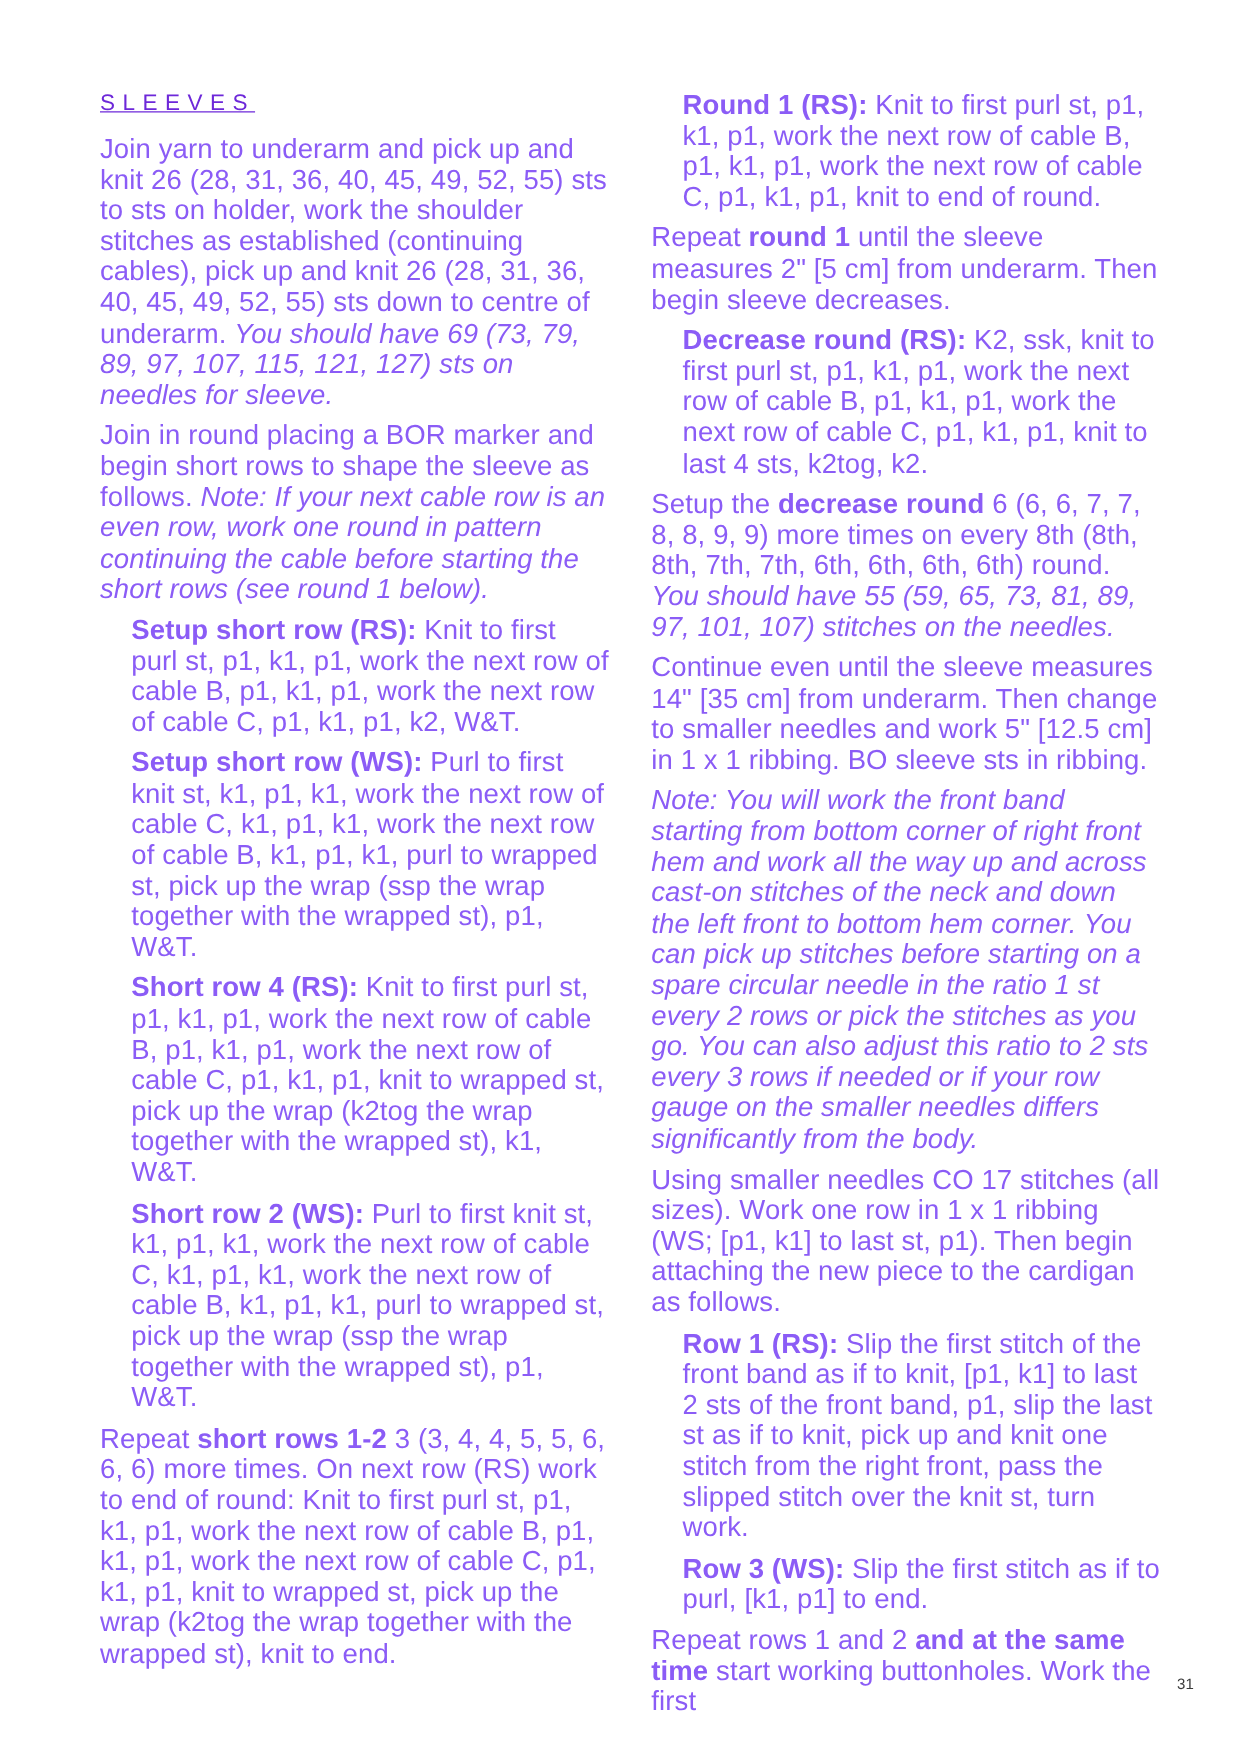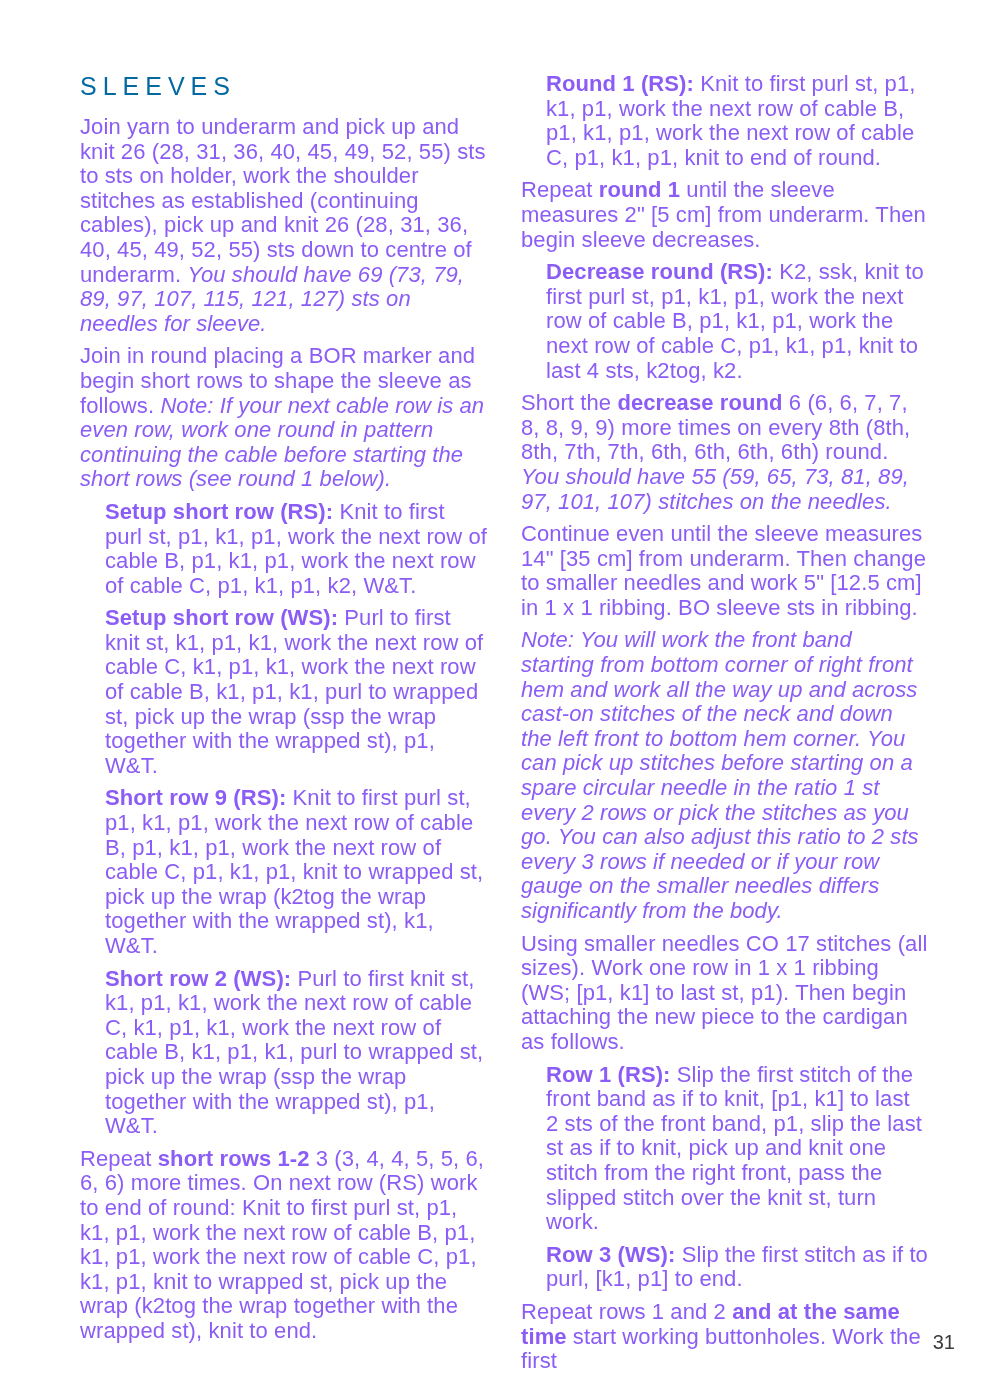--- a/index.html
+++ b/index.html
@@ -11,65 +11,66 @@
   }
   body { position: relative; overflow: hidden; }
   .page {
     display: flex;
     gap: 34px;
     padding: 72px 72px 0 80px;
     width: 100%;
   }
   .col { width: 407px; flex: 0 0 407px; }
   .section-heading {
-    font-size: 25px;
+    font-size: 18px;
     font-weight: 400;
     letter-spacing: 6px;
-    color: #0369a1;
+    color: #6d28d9;
     margin: 0 0 14px 0;
     white-space: nowrap;
+    text-decoration: underline;
   }
   .col .section-heading:not(:first-child) { margin-top: 17px; }
   .para {
     font-size: 22px;
     line-height: 24.6px;
     color: #8b5cf6;
     margin: 0 0 8px 0;
     letter-spacing: 0.1px;
   }
   .para.indent { padding-left: 25px; }
   .run.bold { font-weight: 700; }
   .run.italic { font-style: italic; }
   .page-number {
     position: absolute;
     right: 44px;
     bottom: 40px;
-    font-size: 20px;
+    font-size: 12px;
     color: #3b3b3b;
   }
 </style>
 </head>
 <body>
 
 <div class="page" id="columns">
     <div class="col">
       <h2 class="section-heading">SLEEVES</h2>
       <p class="para"><span class="run regular">Join yarn to underarm and pick up and knit 26 (28, 31, 36, 40, 45, 49, 52, 55) sts to sts on holder, work the shoulder stitches as established (continuing cables), pick up and knit 26 (28, 31, 36, 40, 45, 49, 52, 55) sts down to centre of underarm. </span><span class="run italic">You should have 69 (73, 79, 89, 97, 107, 115, 121, 127) sts on needles for sleeve.</span></p>
       <p class="para"><span class="run regular">Join in round placing a BOR marker and begin short rows to shape the sleeve as follows. </span><span class="run italic">Note: If your next cable row is an even row, work one round in pattern continuing the cable before starting the short rows (see round 1 below).</span></p>
       <p class="para indent"><span class="run bold">Setup short row (RS): </span><span class="run regular">Knit to first purl st, p1, k1, p1, work the next row of cable B, p1, k1, p1, work the next row of cable C, p1, k1, p1, k2, W&amp;T.</span></p>
       <p class="para indent"><span class="run bold">Setup short row (WS): </span><span class="run regular">Purl to first knit st, k1, p1, k1, work the next row of cable C, k1, p1, k1, work the next row of cable B, k1, p1, k1, purl to wrapped st, pick up the wrap (ssp the wrap together with the wrapped st), p1, W&amp;T.</span></p>
-      <p class="para indent"><span class="run bold">Short row 9 (RS): </span><span class="run regular">Knit to first purl st, p1, k1, p1, work the next row of cable B, p1, k1, p1, work the next row of cable C, p1, k1, p1, knit to wrapped st, pick up the wrap (k2tog the wrap together with the wrapped st), k1, W&amp;T.</span></p>
+      <p class="para indent"><span class="run bold">Short row 4 (RS): </span><span class="run regular">Knit to first purl st, p1, k1, p1, work the next row of cable B, p1, k1, p1, work the next row of cable C, p1, k1, p1, knit to wrapped st, pick up the wrap (k2tog the wrap together with the wrapped st), k1, W&amp;T.</span></p>
       <p class="para indent"><span class="run bold">Short row 2 (WS): </span><span class="run regular">Purl to first knit st, k1, p1, k1, work the next row of cable C, k1, p1, k1, work the next row of cable B, k1, p1, k1, purl to wrapped st, pick up the wrap (ssp the wrap together with the wrapped st), p1, W&amp;T.</span></p>
       <p class="para"><span class="run regular">Repeat </span><span class="run bold">short rows 1-2</span><span class="run regular"> 3 (3, 4, 4, 5, 5, 6, 6, 6) more times. On next row (RS) work to end of round: Knit to first purl st, p1, k1, p1, work the next row of cable B, p1, k1, p1, work the next row of cable C, p1, k1, p1, knit to wrapped st, pick up the wrap (k2tog the wrap together with the wrapped st), knit to end.</span></p>
     </div>
     <div class="col">
       <p class="para indent"><span class="run bold">Round 1 (RS): </span><span class="run regular">Knit to first purl st, p1, k1, p1, work the next row of cable B, p1, k1, p1, work the next row of cable C, p1, k1, p1, knit to end of round.</span></p>
       <p class="para"><span class="run regular">Repeat </span><span class="run bold">round 1</span><span class="run regular"> until the sleeve measures 2" [5 cm] from underarm. Then begin sleeve decreases.</span></p>
       <p class="para indent"><span class="run bold">Decrease round (RS): </span><span class="run regular">K2, ssk, knit to first purl st, p1, k1, p1, work the next row of cable B, p1, k1, p1, work the next row of cable C, p1, k1, p1, knit to last 4 sts, k2tog, k2.</span></p>
-      <p class="para"><span class="run regular">Short the </span><span class="run bold">decrease round</span><span class="run regular"> 6 (6, 6, 7, 7, 8, 8, 9, 9) more times on every 8th (8th, 8th, 7th, 7th, 6th, 6th, 6th, 6th) round. </span><span class="run italic">You should have 55 (59, 65, 73, 81, 89, 97, 101, 107) stitches on the needles.</span></p>
+      <p class="para"><span class="run regular">Setup the </span><span class="run bold">decrease round</span><span class="run regular"> 6 (6, 6, 7, 7, 8, 8, 9, 9) more times on every 8th (8th, 8th, 7th, 7th, 6th, 6th, 6th, 6th) round. </span><span class="run italic">You should have 55 (59, 65, 73, 81, 89, 97, 101, 107) stitches on the needles.</span></p>
       <p class="para"><span class="run regular">Continue even until the sleeve measures 14" [35 cm] from underarm. Then change to smaller needles and work 5" [12.5 cm] in 1 x 1 ribbing. BO sleeve sts in ribbing.</span></p>
       <p class="para"><span class="run italic">Note: You will work the front band starting from bottom corner of right front hem and work all the way up and across cast-on stitches of the neck and down the left front to bottom hem corner. You can pick up stitches before starting on a spare circular needle in the ratio 1 st every 2 rows or pick the stitches as you go. You can also adjust this ratio to 2 sts every 3 rows if needed or if your row gauge on the smaller needles differs significantly from the body.</span></p>
       <p class="para"><span class="run regular">Using smaller needles CO 17 stitches (all sizes). Work one row in 1 x 1 ribbing (WS; [p1, k1] to last st, p1). Then begin attaching the new piece to the cardigan as follows.</span></p>
       <p class="para indent"><span class="run bold">Row 1 (RS): </span><span class="run regular">Slip the first stitch of the front band as if to knit, [p1, k1] to last 2 sts of the front band, p1, slip the last st as if to knit, pick up and knit one stitch from the right front, pass the slipped stitch over the knit st, turn work.</span></p>
       <p class="para indent"><span class="run bold">Row 3 (WS): </span><span class="run regular">Slip the first stitch as if to purl, [k1, p1] to end.</span></p>
       <p class="para"><span class="run regular">Repeat rows 1 and 2 </span><span class="run bold">and at the same time</span><span class="run regular"> start working buttonholes. Work the first</span></p>
     </div>
   </div>
 
 <div class="page-number">31</div>

